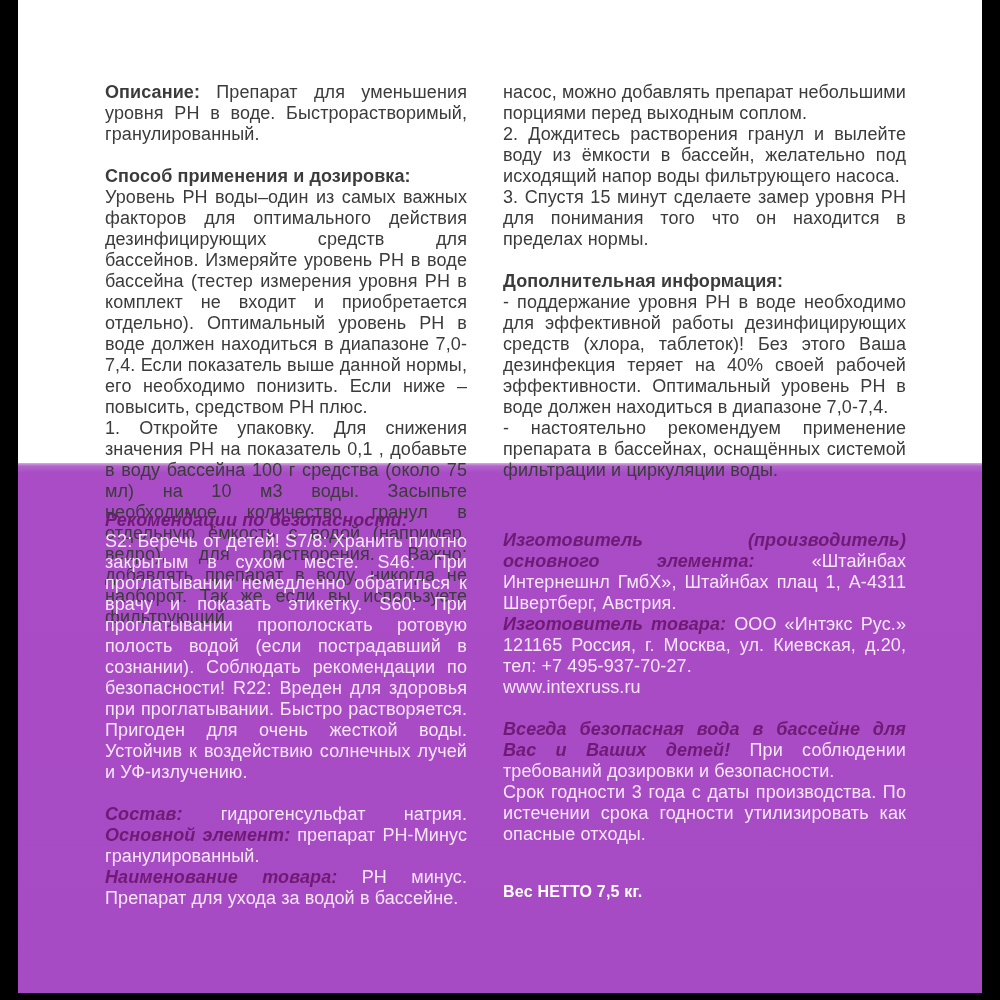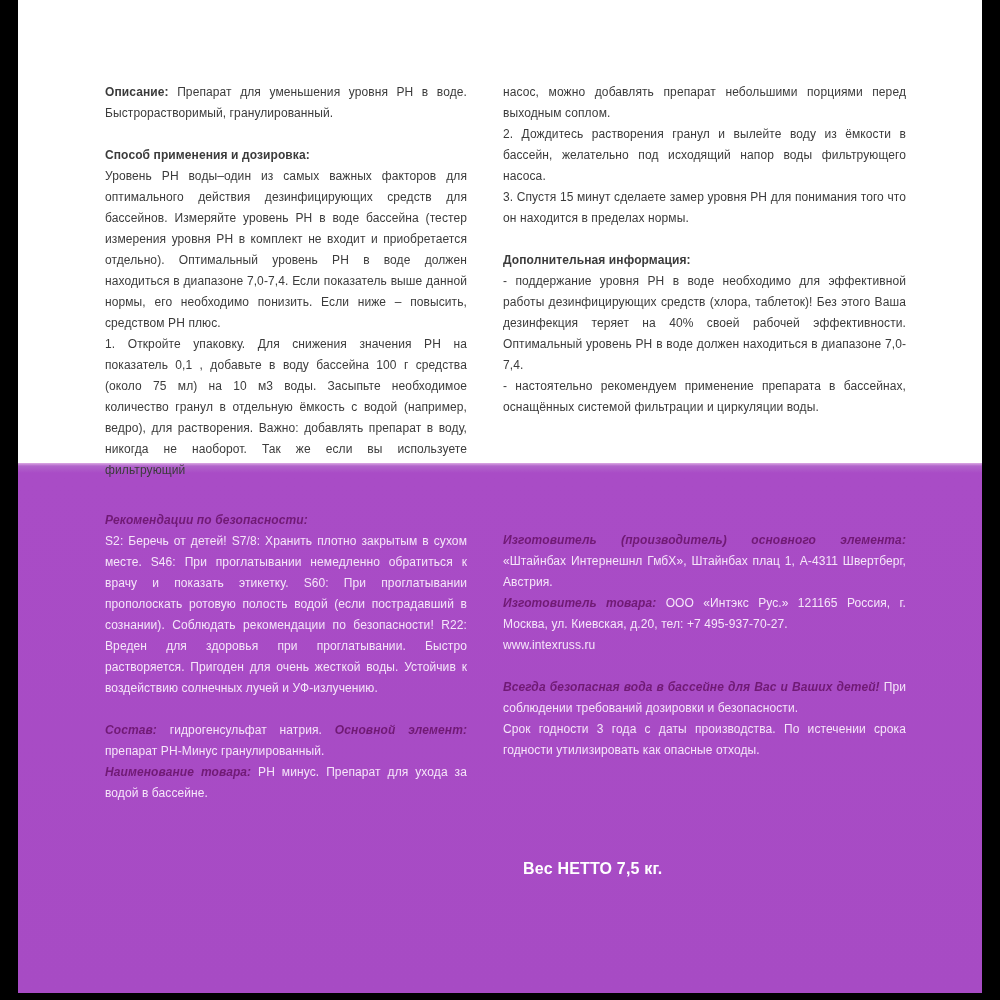--- a/index.html
+++ b/index.html
@@ -11,36 +11,36 @@
   .strip{position:absolute;background:#000000;}
   .strip-left{left:0;top:0;width:18px;height:1000px;}
   .strip-right{right:0;top:0;width:18px;height:1000px;}
   .strip-bottom{left:0;bottom:0;width:1000px;height:7px;}
   .purple-panel{
     position:absolute;left:18px;top:463px;width:964px;height:530px;
     background:linear-gradient(180deg,#dcaae4 0px,#b165cb 3px,#a94cc6 10px,#a74bc4 100%);
   }
   .col{
     position:absolute;
-    font-size:12px;line-height:21px;color:#3b3b3b;
+    font-size:18px;line-height:21px;color:#3b3b3b;
     text-align:justify;letter-spacing:0.1px;
   }
   .col .section{margin:0 0 21px 0;}
   .col p{margin:0;}
   .heading span{font-weight:bold;}
   .b{font-weight:bold;}
   .top-left{left:105px;top:82px;width:362px;}
   .top-right{left:503px;top:82px;width:403px;}
   .bottom-left{left:105px;top:510px;width:362px;}
   .bottom-right{left:503px;top:510px;width:403px;margin-top:20px;}
   .light{color:#f6e6fa;}
   .light .b{color:#701a75;font-style:italic;}
   .weight{
-    position:absolute;left:503px;top:860px;
-    font-size:16px;font-weight:bold;color:#ffffff;letter-spacing:0.2px;margin-left:20px;
+    position:absolute;left:503px;top:883px;
+    font-size:16px;font-weight:bold;color:#ffffff;letter-spacing:0.2px;
   }
 </style>
 </head>
 <body>
 
 <div>
   <div class="purple-panel"></div>
   <div class="strip strip-left"></div>
   <div class="strip strip-right"></div>
   <div class="strip strip-bottom"></div>

